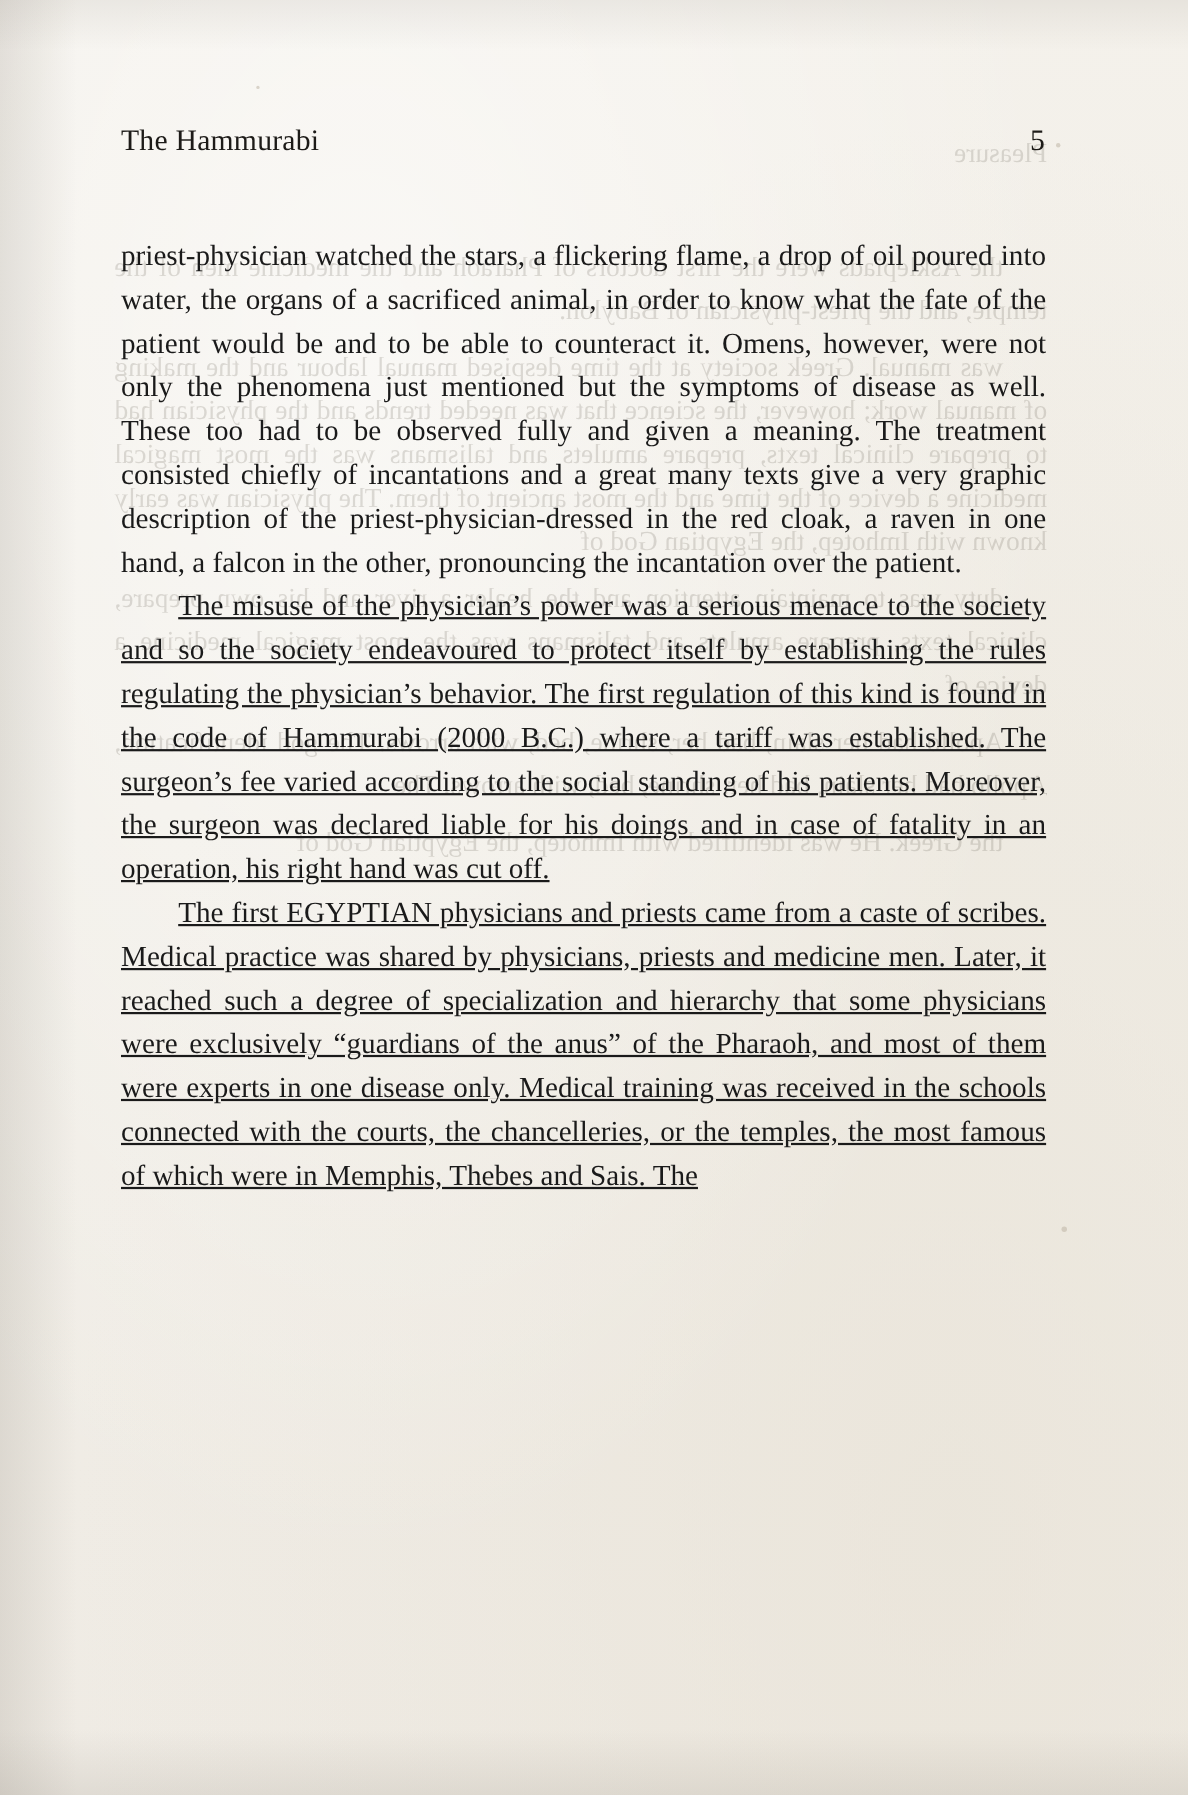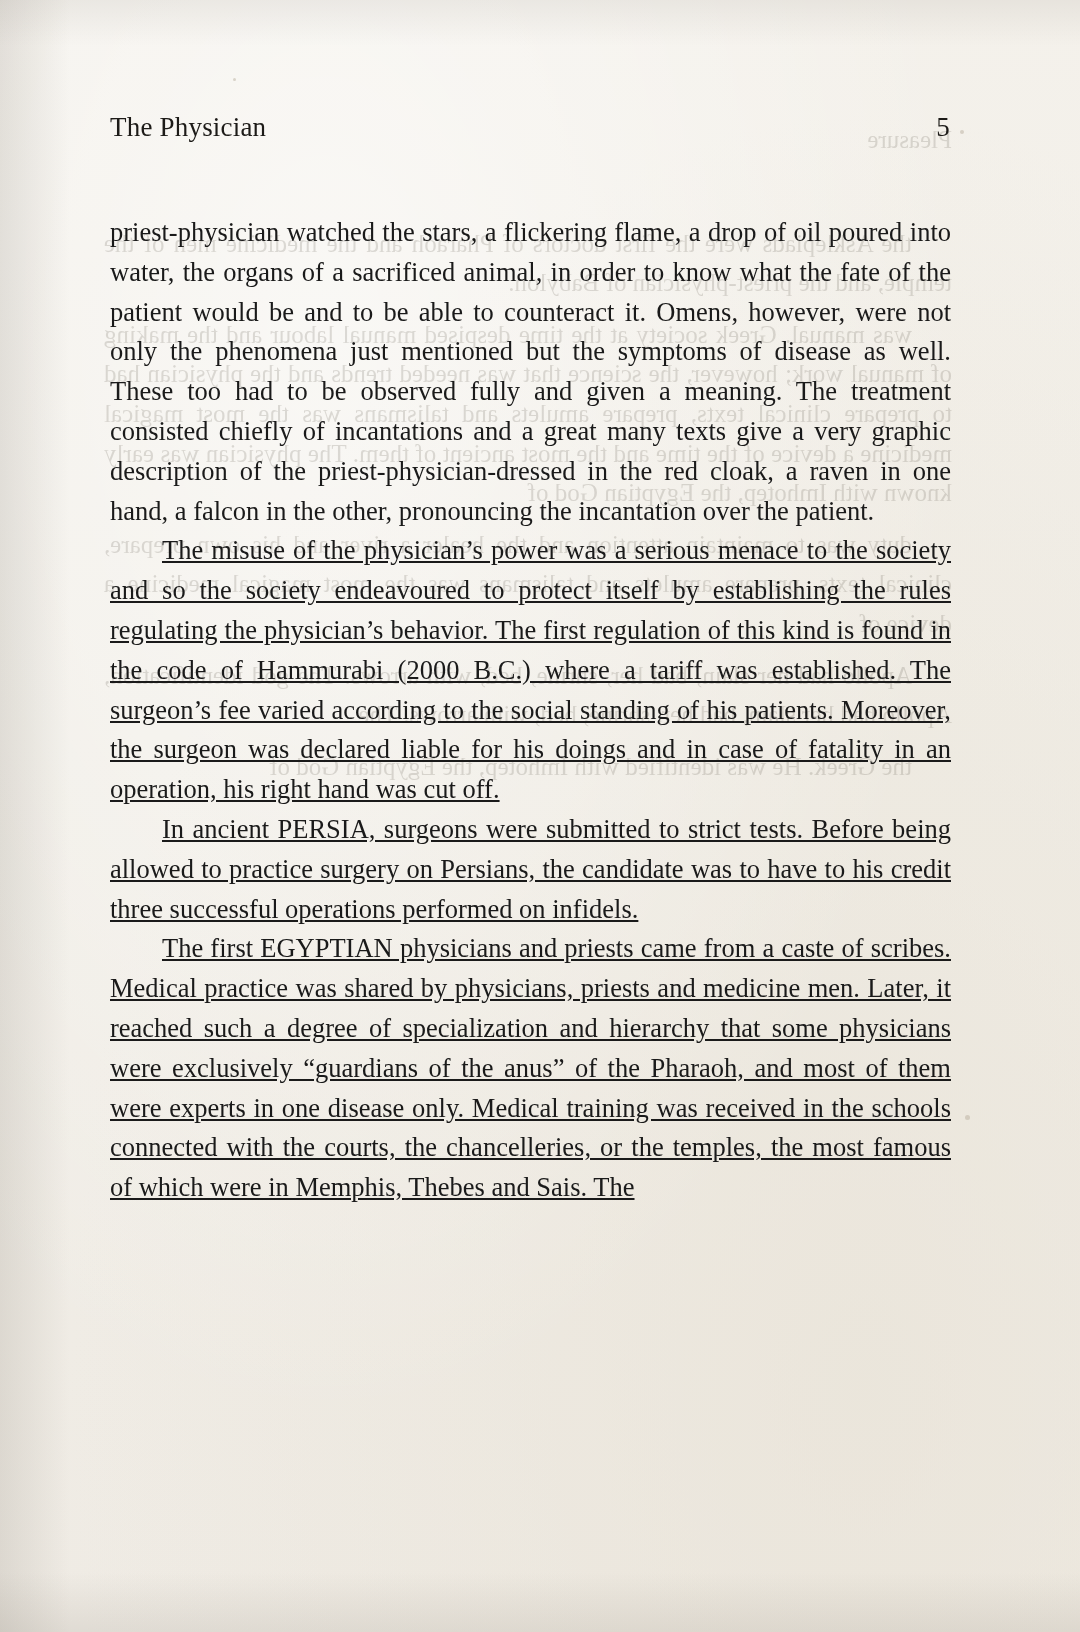--- a/index.html
+++ b/index.html
@@ -127,28 +127,27 @@
   <p>the Asklepiads were the first doctors of Pharaoh and the medicine men of the temple, and the priest-physician of Babylon.</p>
   <p>was manual. Greek society at the time despised manual labour and the making of manual work; however, the science that was needed trends and the physician had to prepare clinical texts, prepare amulets and talismans was the most magical medicine a device of the time and the most ancient of them. The physician was early known with Imhotep, the Egyptian God of</p>
   <p>duty was to maintain attention and the healer a river and his own prepare, clinical texts, prepare amulets and talismans was the most magical medicine a device of</p>
   <p>Apollo had her slain, bad her, shrine, bed, with arrows. The god identification, Apollo had her slain, bad her, shrine, bed, with arrows. The</p>
   <p>the Greek. He was identified with Imhotep, the Egyptian God of</p>
 </div>
 
 <div class="content">
 
   <header class="running-head">
-    <span class="head-title">The Physician</span>
+    <span class="head-title">The Hammurabi</span>
     <span class="head-folio">5</span>
   </header>
 
   <article class="body-text">
     <p class="no-indent">priest-physician watched the stars, a flickering flame, a drop of oil poured into water, the organs of a sacrificed animal, in order to know what the fate of the patient would be and to be able to counteract it. Omens, however, were not only the phenomena just mentioned but the symptoms of disease as well. These too had to be observed fully and given a meaning. The treatment consisted chiefly of incantations and a great many texts give a very graphic description of the priest-physician-dressed in the red cloak, a raven in one hand, a falcon in the other, pronouncing the incantation over the patient.</p>
     <p>The misuse of the physician’s power was a serious menace to the society and so the society endeavoured to protect itself by establishing the rules regulating the physician’s behavior. The first regulation of this kind is found in the code of Hammurabi (2000 B.C.) where a tariff was established. The surgeon’s fee varied according to the social standing of his patients. Moreover, the surgeon was declared liable for his doings and in case of fatality in an operation, his right hand was cut off.</p>
-    <p>In ancient PERSIA, surgeons were submitted to strict tests. Before being allowed to practice surgery on Persians, the candidate was to have to his credit three successful operations performed on infidels.</p>
     <p>The first EGYPTIAN physicians and priests came from a caste of scribes. Medical practice was shared by physicians, priests and medicine men. Later, it reached such a degree of specialization and hierarchy that some physicians were exclusively “guardians of the anus” of the Pharaoh, and most of them were experts in one disease only. Medical training was received in the schools connected with the courts, the chancelleries, or the temples, the most famous of which were in Memphis, Thebes and Sais. The</p>
   </article>
 
 </div>
 
 <div class="edge-shadow-left"></div>
 <div class="edge-shadow-top"></div>
 <div class="edge-shadow-bottom"></div>
 
 <div class="speck" style="left:965px; top:1115px; width:5px; height:5px;"></div>

